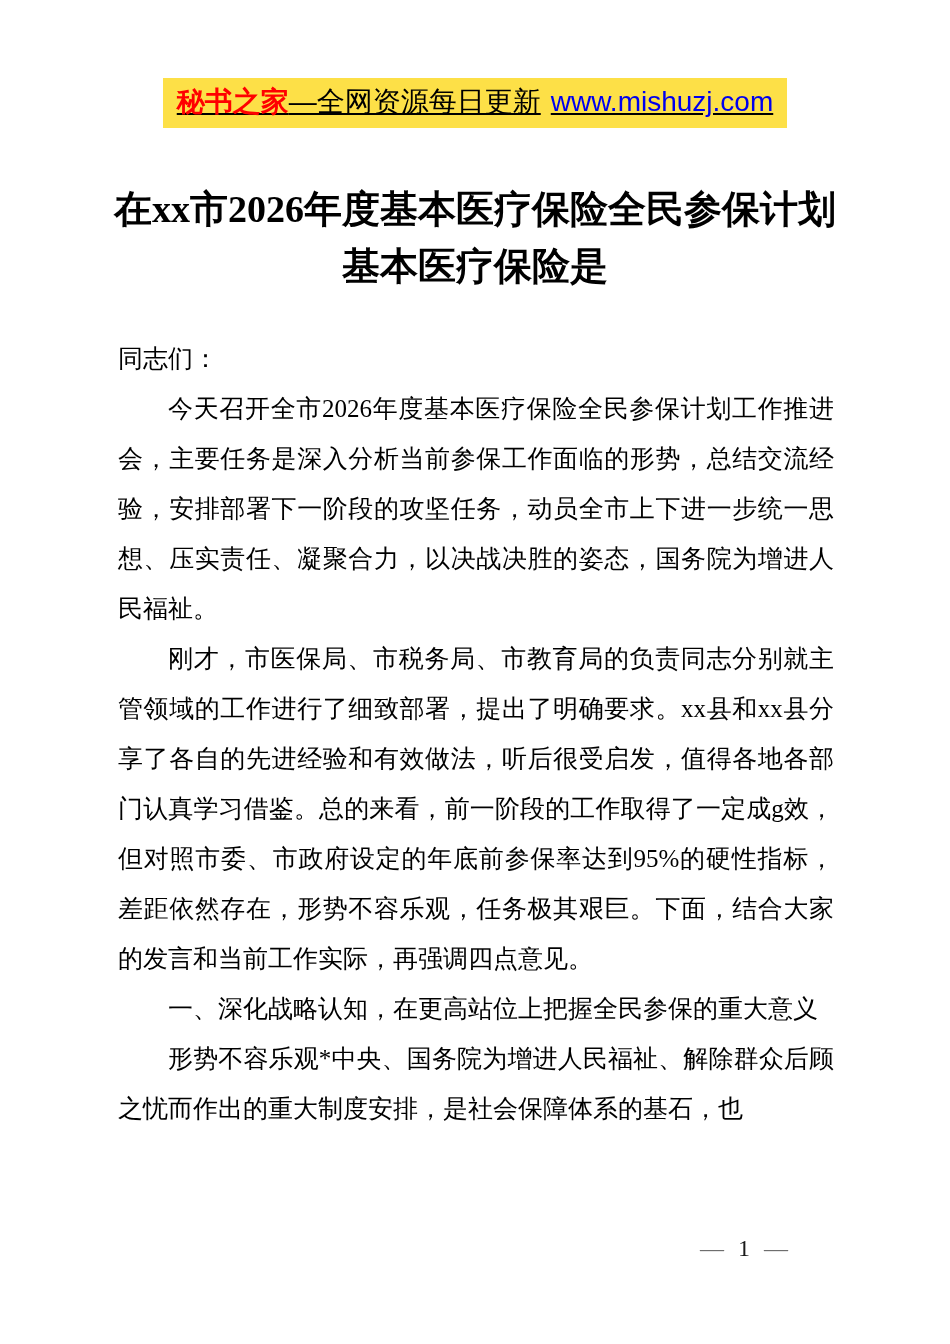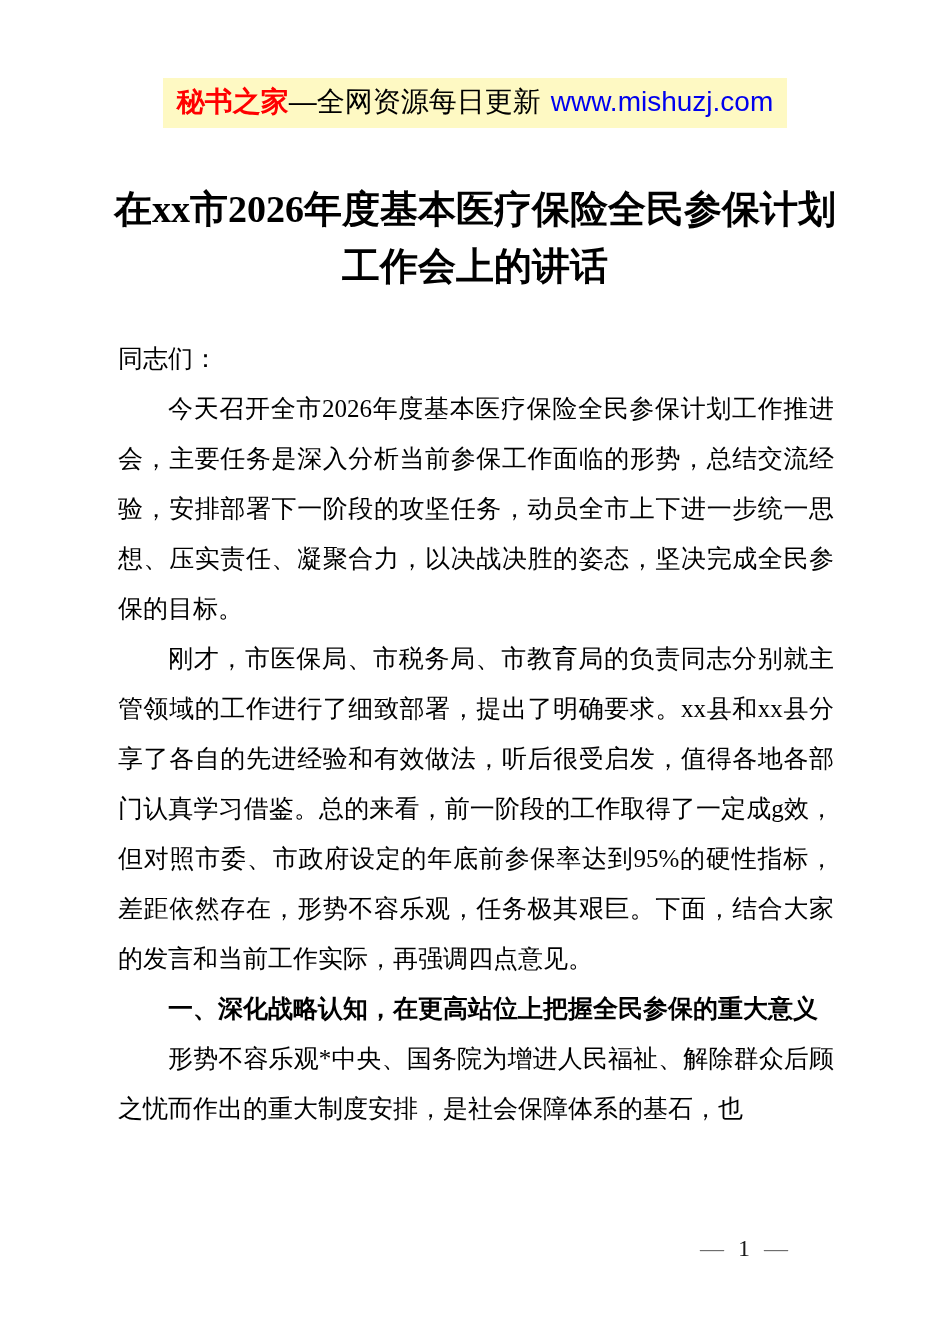--- a/index.html
+++ b/index.html
@@ -41,54 +41,54 @@
     margin: 39px 116px 0 118px;
     font-size: 25px;
     line-height: 50px;
     text-align: justify;
     text-justify: inter-ideograph;
     
     font-family: "Liberation Serif", sans-serif;
   }
   .doc-body p { margin: 0; padding: 0; text-indent: 2em; }
   .doc-body p.salutation { text-indent: 0; }
-  .doc-body p.section-heading { font-weight: 700; }
+  .doc-body p.section-heading { font-weight: 400; }
   
   .footer {
     position: absolute;
     top: 1233px;
     right: 162px;
     font-family: "Liberation Serif", serif;
     font-size: 24px;
     line-height: 30px;
     color: #000000;
     white-space: nowrap;
   }
   .footer .dash { color: #6e6e6e; }
   .footer .num  { margin: 0 14px; color: #1a1a1a; }
 </style>
 </head>
 <body>
 
 <div class="page">
 
   <div class="banner-row">
-    <span class="banner-band" style="background-color: #fef9c3;">
+    <span class="banner-band" style="background-color: #fde047; text-decoration: underline;">
       <span class="site-name" style="color: rgb(255, 0, 0);">秘书之家</span><span class="tagline" style="color: rgb(0, 0, 0);">—全网资源每日更新</span><span class="url" style="color: rgb(0, 0, 238);">www.mishuzj.com</span>
     </span>
   </div>
 
   <h1 class="doc-title">
     <div>在xx市2026年度基本医疗保险全民参保计划</div>
-    <div>工作会上的讲话</div>
+    <div>基本医疗保险是</div>
   </h1>
 
   <div class="doc-body">
     <p class="salutation">同志们：</p>
-    <p>今天召开全市2026年度基本医疗保险全民参保计划工作推进会，主要任务是深入分析当前参保工作面临的形势，总结交流经验，安排部署下一阶段的攻坚任务，动员全市上下进一步统一思想、压实责任、凝聚合力，以决战决胜的姿态，坚决完成全民参保的目标。</p>
+    <p>今天召开全市2026年度基本医疗保险全民参保计划工作推进会，主要任务是深入分析当前参保工作面临的形势，总结交流经验，安排部署下一阶段的攻坚任务，动员全市上下进一步统一思想、压实责任、凝聚合力，以决战决胜的姿态，国务院为增进人民福祉。</p>
     <p>刚才，市医保局、市税务局、市教育局的负责同志分别就主管领域的工作进行了细致部署，提出了明确要求。xx县和xx县分享了各自的先进经验和有效做法，听后很受启发，值得各地各部门认真学习借鉴。总的来看，前一阶段的工作取得了一定成g效，但对照市委、市政府设定的年底前参保率达到95%的硬性指标，差距依然存在，形势不容乐观，任务极其艰巨。下面，结合大家的发言和当前工作实际，再强调四点意见。</p>
     <p class="section-heading">一、深化战略认知，在更高站位上把握全民参保的重大意义</p>
     <p>形势不容乐观*中央、国务院为增进人民福祉、解除群众后顾之忧而作出的重大制度安排，是社会保障体系的基石，也</p>
   </div>
 
   <div class="footer">
     <span class="dash">—</span><span class="num">1</span><span class="dash">—</span>
   </div>
 
 </div>

